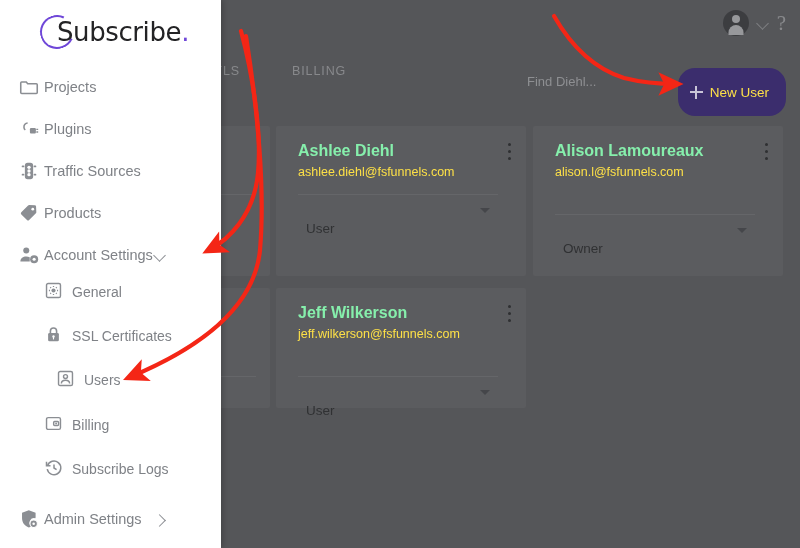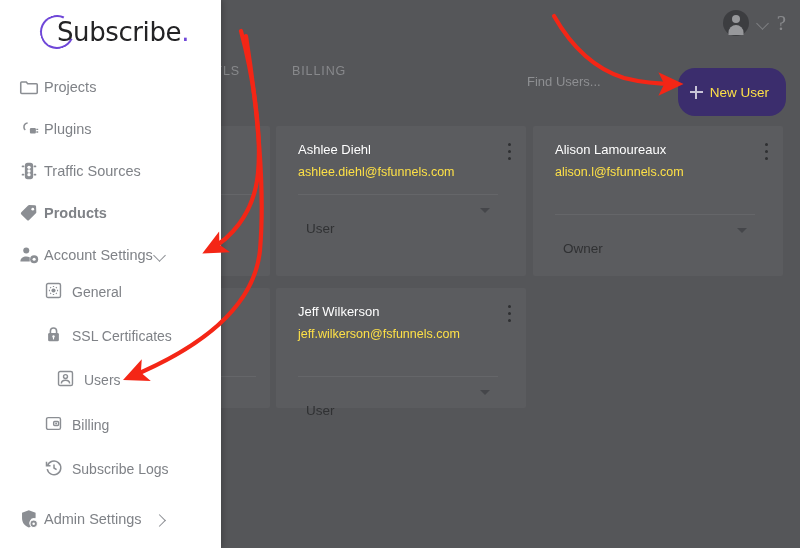--- a/index.html
+++ b/index.html
@@ -164,23 +164,23 @@
   }
   .card.c0 { left: 0px;   top: 0px;   width: 120px; height: 150px; }
   .card.c1 { left: 126px; top: 0px;   width: 250px; height: 150px; }
   .card.c2 { left: 383px; top: 0px;   width: 250px; height: 150px; }
   .card.c3 { left: 0px;   top: 162px; width: 120px; height: 120px; }
   .card.c4 { left: 126px; top: 162px; width: 250px; height: 120px; }
 
   .card-name {
     position: absolute;
     left: 22px; top: 16px;
-    font-size: 13px;
-    font-weight: normal;
-    color: #ffffff;
+    font-size: 16px;
+    font-weight: bold;
+    color: #86efac;
     white-space: nowrap;
   }
   .card-email {
     position: absolute;
     left: 22px; top: 39px;
     font-size: 12.5px;
     color: #fde047;
     white-space: nowrap;
   }
 
@@ -314,21 +314,21 @@
     transform: rotate(45deg);
   }
   .nav-chev.right::before {
     transform: rotate(-45deg);
     top: 2px;
   }
 
   .n0 { top: 67px; }
   .n1 { top: 109px; }
   .n2 { top: 151px; padding-left: 20px; }
-  .n3 { top: 193px; font-weight: bold; }
+  .n3 { top: 193px; }
   .n4 { top: 235px; padding-left: 20px; }
   .n5 { top: 272px; }
   .n6 { top: 316px; }
   .n7 { top: 360px; margin-left: 12px; }
   .n8 { top: 405px; }
   .n9 { top: 449px; }
   .n10 { top: 499px; }
 
   svg.ic { display: block; }
 
@@ -353,21 +353,21 @@
         <span class="chev-down"></span>
         <span class="help-icon">?</span>
       </div>
     </div>
 
     <div class="tabstrip">
       <div class="tab t-tls">/TLS</div>
       <div class="tab t-billing">BILLING</div>
     </div>
 
-    <div class="find-users">Find Users...</div>
+    <div class="find-users">Find Diehl...</div>
 
     <button class="new-user-btn">
       <span class="plus-icon"></span>
       <span>New User</span>
     </button>
 
     <div class="cards">
 
       <div class="card c0">
         <div class="kebab partial">

